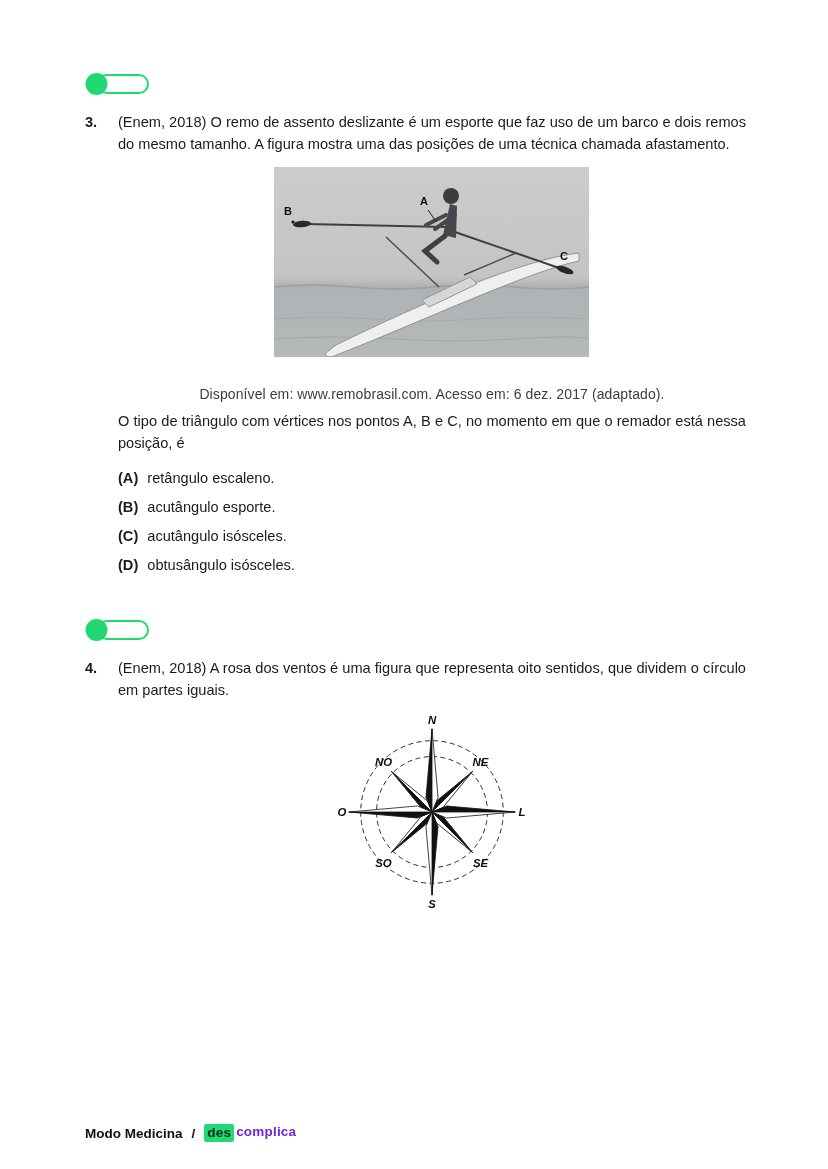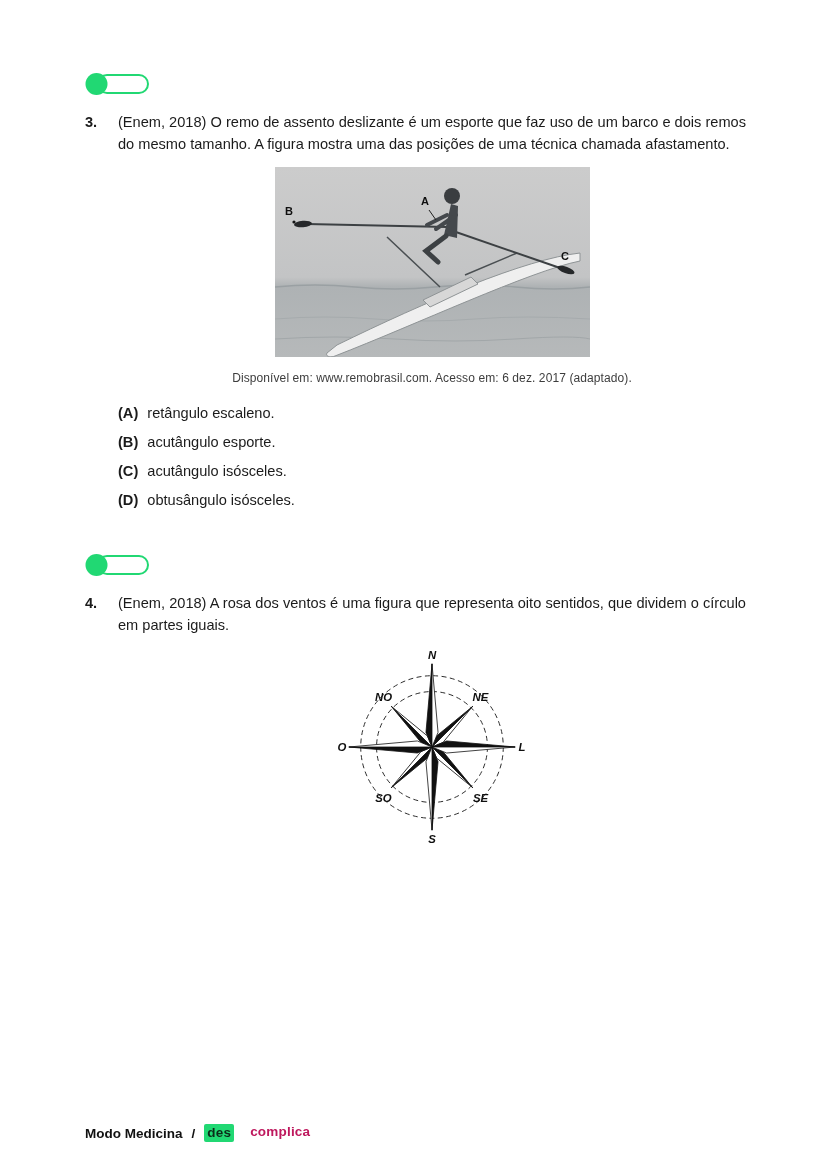--- a/index.html
+++ b/index.html
@@ -16,38 +16,38 @@
   .toggle svg { display:block; }
   .toggle2 { margin-top:34px; }
 
   .question { display:flex; }
   .qnum { width:33px; flex-shrink:0; font-weight:bold; font-size:14.6px; line-height:21.5px; }
   .qbody { flex:1; font-size:14.6px; line-height:21.5px; }
   .qbody p { text-align:justify; margin-bottom:10px; }
 
   figure { width:fit-content; margin:14px auto 6px; text-align:center; }
   figure.rowing { margin-top:12px; }
-  figcaption { font-size:12px; color:#3d3d3d; margin-top:4px; letter-spacing:.1px;text-align:right; }
+  figcaption { font-size:14px; color:#3d3d3d; margin-top:20px; letter-spacing:.1px;text-align:right; }
 
   .options { margin-top:14px; }
   .option { display:flex; gap:9px; font-size:14.6px; line-height:21.5px; margin-bottom:7.5px; }
   .option .letter { font-weight:bold; flex-shrink:0; }
 
   .compass-fig { margin:12px auto 0; }
 
   .last-par { margin-top:26px; }
 
   .footer {
     position:absolute; left:85px; top:1124px;
     display:flex; align-items:center; gap:9px;
     font-size:13.5px; font-weight:bold; color:#111;
   }
   .logo { display:inline-flex; align-items:flex-start; font-weight:bold; font-size:13.5px; letter-spacing:.2px; }
   .logo .des { background:var(--accent); color:#0c2b1a; padding:1px 3px 2px; border-radius:2px; }
-  .logo .complica { color:#be185d; margin-left:16px; }
+  .logo .complica { color:#6d28d9; margin-left:2px; }
 </style>
 </head>
 <body>
 
 <div class="content">
 
   <div class="toggle">
     <svg width="68" height="24" viewBox="0 0 68 24">
       <rect x="13" y="3" width="50" height="18" rx="9" fill="#ffffff" stroke="#21d873" stroke-width="2"></rect>
       <circle cx="11.5" cy="12" r="11" fill="#21d873"></circle>
@@ -92,20 +92,21 @@
 
           <line x1="154" y1="43" x2="161" y2="53" stroke="#202020" stroke-width="1"></line>
           <circle cx="19" cy="55" r="1.6" fill="#151515"></circle>
           <text x="150" y="38" font-size="11" font-weight="bold" fill="#0f0f0f" text-anchor="middle">A</text>
           <text x="14" y="48" font-size="11" font-weight="bold" fill="#0f0f0f" text-anchor="middle">B</text>
           <text x="290" y="93" font-size="11" font-weight="bold" fill="#0f0f0f" text-anchor="middle">C</text>
         </svg>
         <figcaption>Disponível em: www.remobrasil.com. Acesso em: 6 dez. 2017 (adaptado).</figcaption>
       </figure>
 
+      <p>O tipo de triângulo com vértices nos pontos A, B e C, no momento em que o remador está nessa posição, é</p>
 
       <div class="options">
         <div class="option">
           <span class="letter">(A)</span>
           <span>retângulo escaleno.</span>
         </div>
         <div class="option">
           <span class="letter">(B)</span>
           <span>acutângulo esporte.</span>
         </div>

